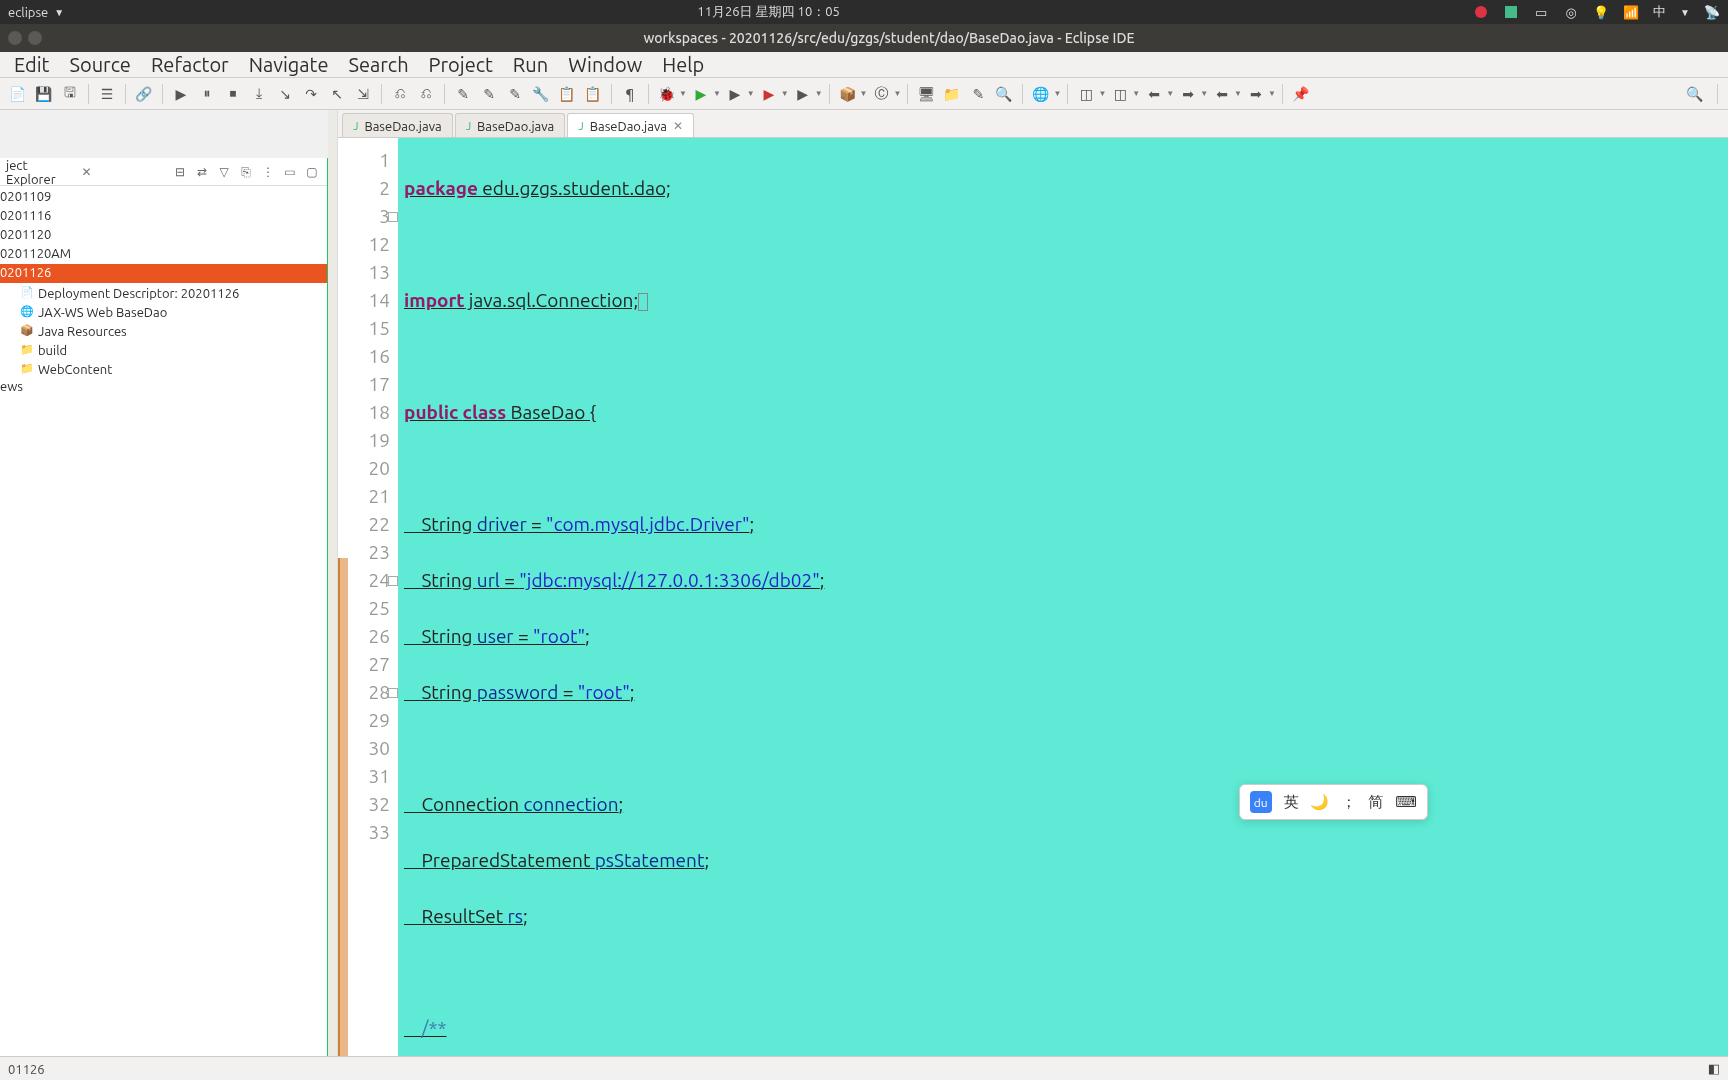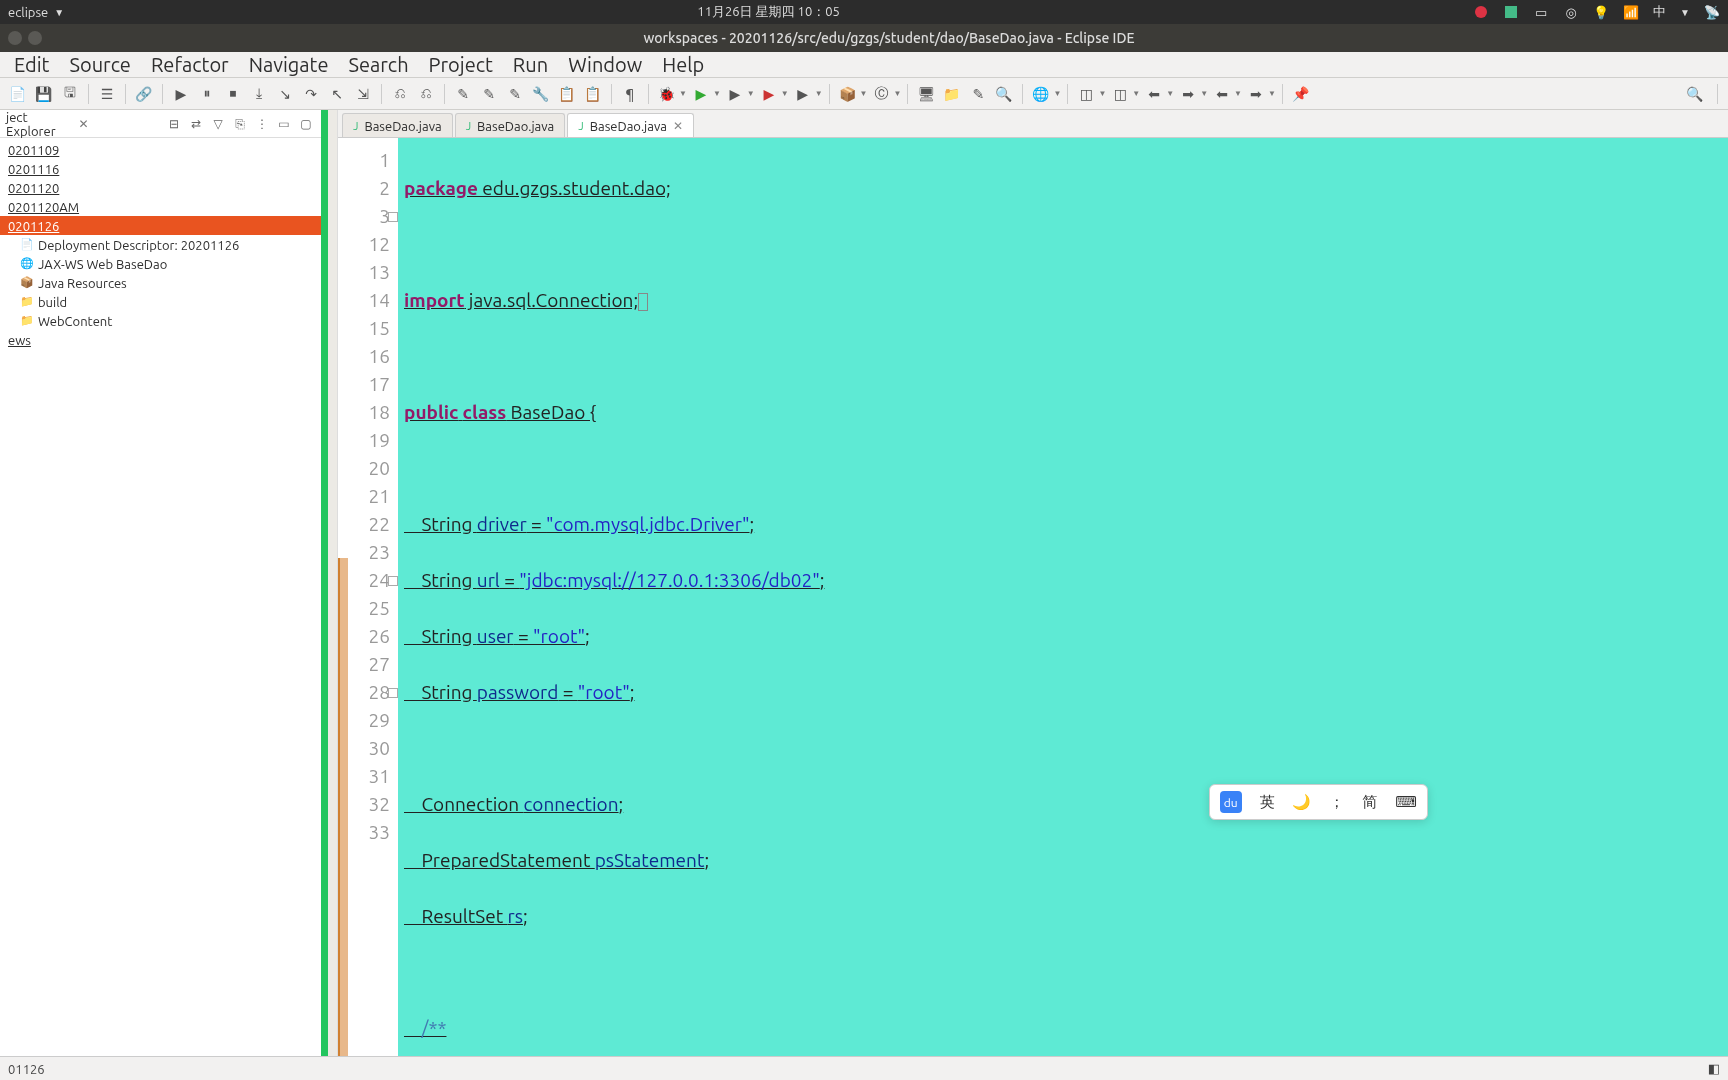--- a/index.html
+++ b/index.html
@@ -29,27 +29,27 @@
 .toolbar { height: 32px; background: #f2f1f0; border-bottom: 1px solid #d0cfcc; display: flex; align-items: center; padding: 0 6px; gap: 2px; }
 .tbtn { width: 24px; height: 24px; display: inline-flex; align-items: center; justify-content: center; font-size: 14px; color: #555; border-radius: 3px; }
 .tsep { width: 1px; height: 20px; background: #ccc; margin: 0 4px; }
 .tdrop { font-size: 8px; color: #777; margin-left: -2px; }
 .toolbar-right { margin-left: auto; display: flex; align-items: center; gap: 6px; }
 
 
 .main { display: flex; height: calc(1080px - 24px - 28px - 26px - 32px - 24px); }
 
 
-.sidebar { width: 328px; background: #fff; border-right: 7px solid #22c55e; display: flex; flex-direction: column; }
+.sidebar { width: 328px; background: #fff; border-right: 1px solid #22c55e; display: flex; flex-direction: column; margin-top: 48px; }
 .side-header { height: 28px; border-bottom: 1px solid #ddd; display: flex; align-items: center; padding: 0 6px; font-size: 13px; gap: 4px; }
 .side-header .title { flex: 1; }
 .side-header .close-x { font-size: 12px; color: #777; padding: 0 2px; }
 .side-btn { width: 18px; height: 18px; display: inline-flex; align-items: center; justify-content: center; font-size: 12px; color: #666; }
 .tree { flex: 1; overflow: auto; font-size: 13px; padding: 2px 0; }
-.tree-item { padding: 1px 4px 1px 8px; display: flex; align-items: center; gap: 4px; height: 19px; cursor: default; text-decoration: underline; }
+.tree-item { padding: 1px 4px 1px 0; display: flex; gap: 4px; height: 19px; cursor: default; }
 .tree-item.selected { background: #e95420; color: #fff; }
 .tree-child { padding-left: 20px; display: flex; align-items: center; gap: 4px; height: 19px; }
 .tree-icon { width: 14px; display: inline-block; font-size: 11px; }
 
 
 .editors { flex: 1; display: flex; flex-direction: column; background: #fff; }
 .edit-gutter-col { width: 10px; background: #eceae5; border-right: 1px solid #ddd; }
 .tabbar { height: 28px; background: #f2f1f0; border-bottom: 1px solid #ccc; display: flex; align-items: flex-end; padding-left: 4px; }
 .tab { height: 24px; padding: 0 10px; border: 1px solid #ccc; border-bottom: none; background: #ece9e5; display: flex; align-items: center; gap: 6px; font-size: 13px; margin-right: 2px; border-radius: 3px 3px 0 0; }
 .tab.active { background: #fff; }
@@ -69,21 +69,21 @@
 .fld { color: #102a8c; }
 .str { color: #2424c4; }
 .cmt { color: #4179b0; }
 .boxchar { border: 1px solid #888; display: inline-block; width: 10px; height: 18px; vertical-align: middle; }
 
 
 .statusbar { height: 24px; background: #f2f1f0; border-top: 1px solid #ccc; display: flex; align-items: center; padding: 0 8px; font-size: 13px; color: #444; }
 .statusbar .sp { flex: 1; }
 
 
-.ime { position: fixed; right: 300px; bottom: 260px; background: #fff; border: 1px solid #ccc; border-radius: 6px; box-shadow: 0 2px 10px rgba(0,0,0,.15); padding: 6px 10px; display: flex; align-items: center; gap: 18px; font-size: 15px; }
+.ime { position: fixed; right: 300px; bottom: 260px; background: #fff; border: 1px solid #ccc; border-radius: 6px; box-shadow: 0 2px 10px rgba(0,0,0,.15); padding: 6px 10px; display: flex; align-items: center; gap: 12px; font-size: 15px; }
 .ime span { color: #333; }
 .ime .baidu { width: 22px; height: 22px; background: #3982f7; border-radius: 4px; color: #fff; display: inline-flex; align-items: center; justify-content: center; font-size: 12px; }
 </style>
 </head>
 <body>
 
 <div class="sysbar">
   <div class="sysbar-left">
     <span>eclipse</span>
     <span class="tri">▼</span>

